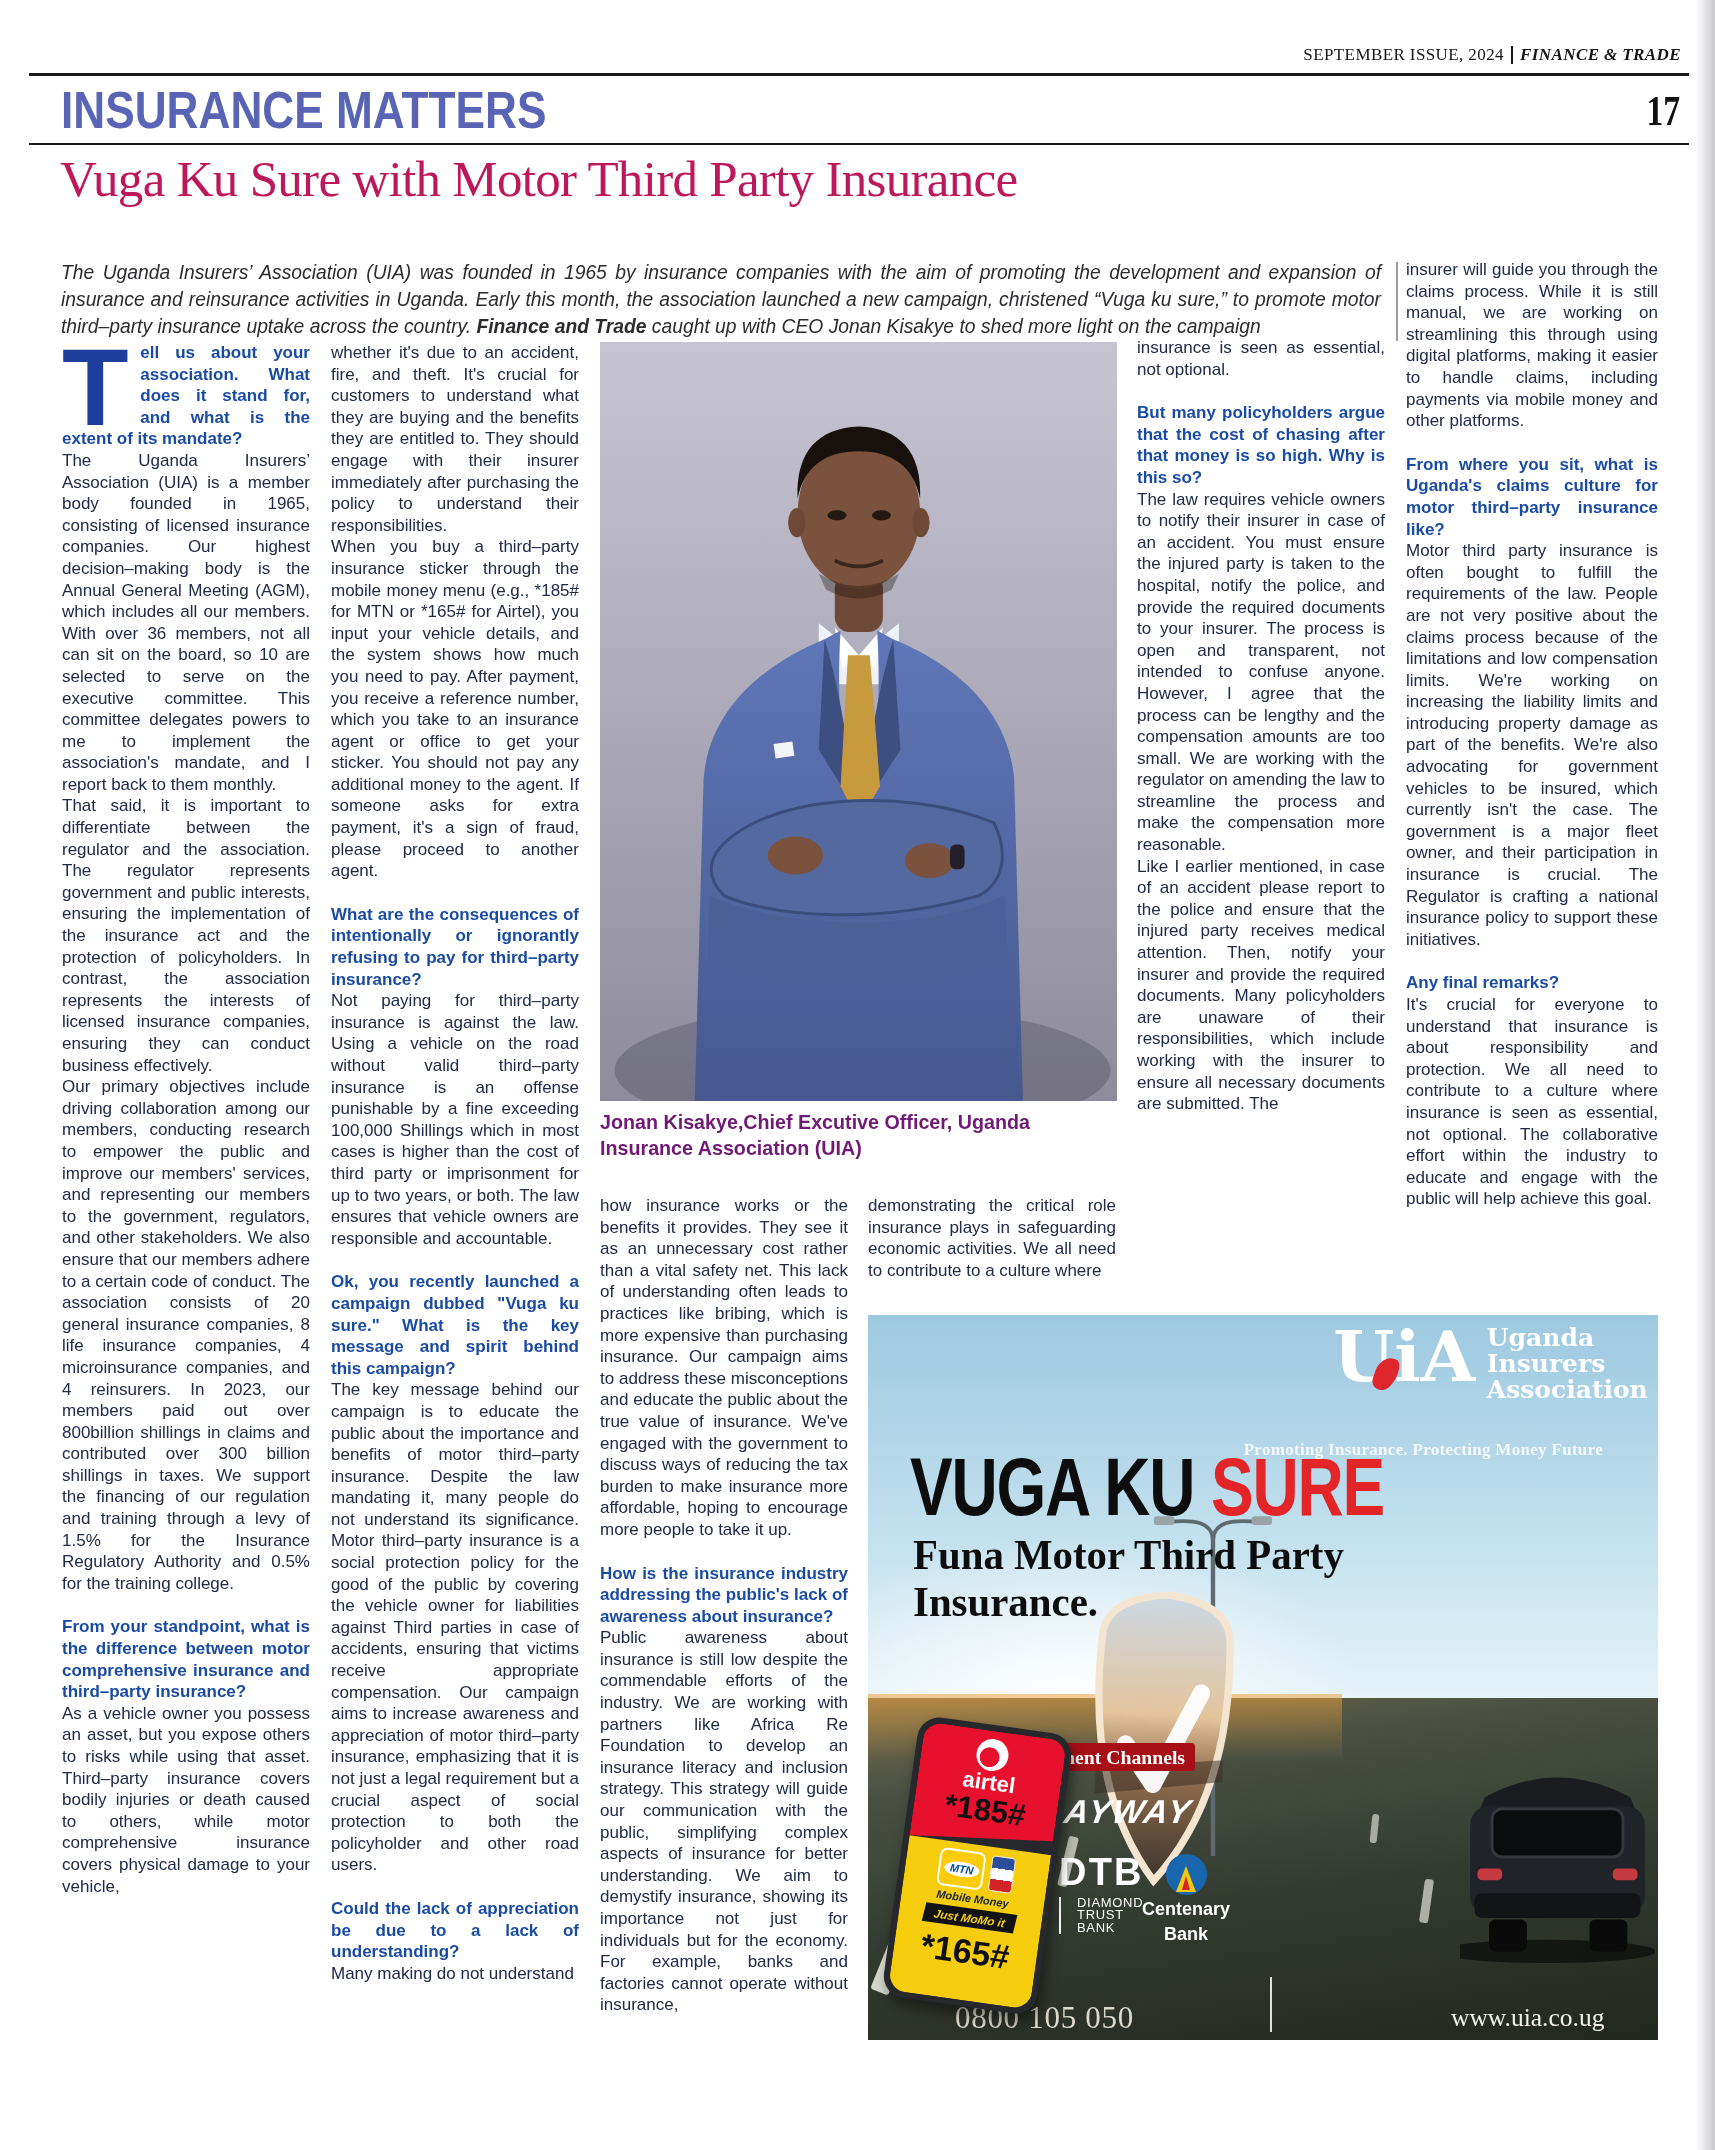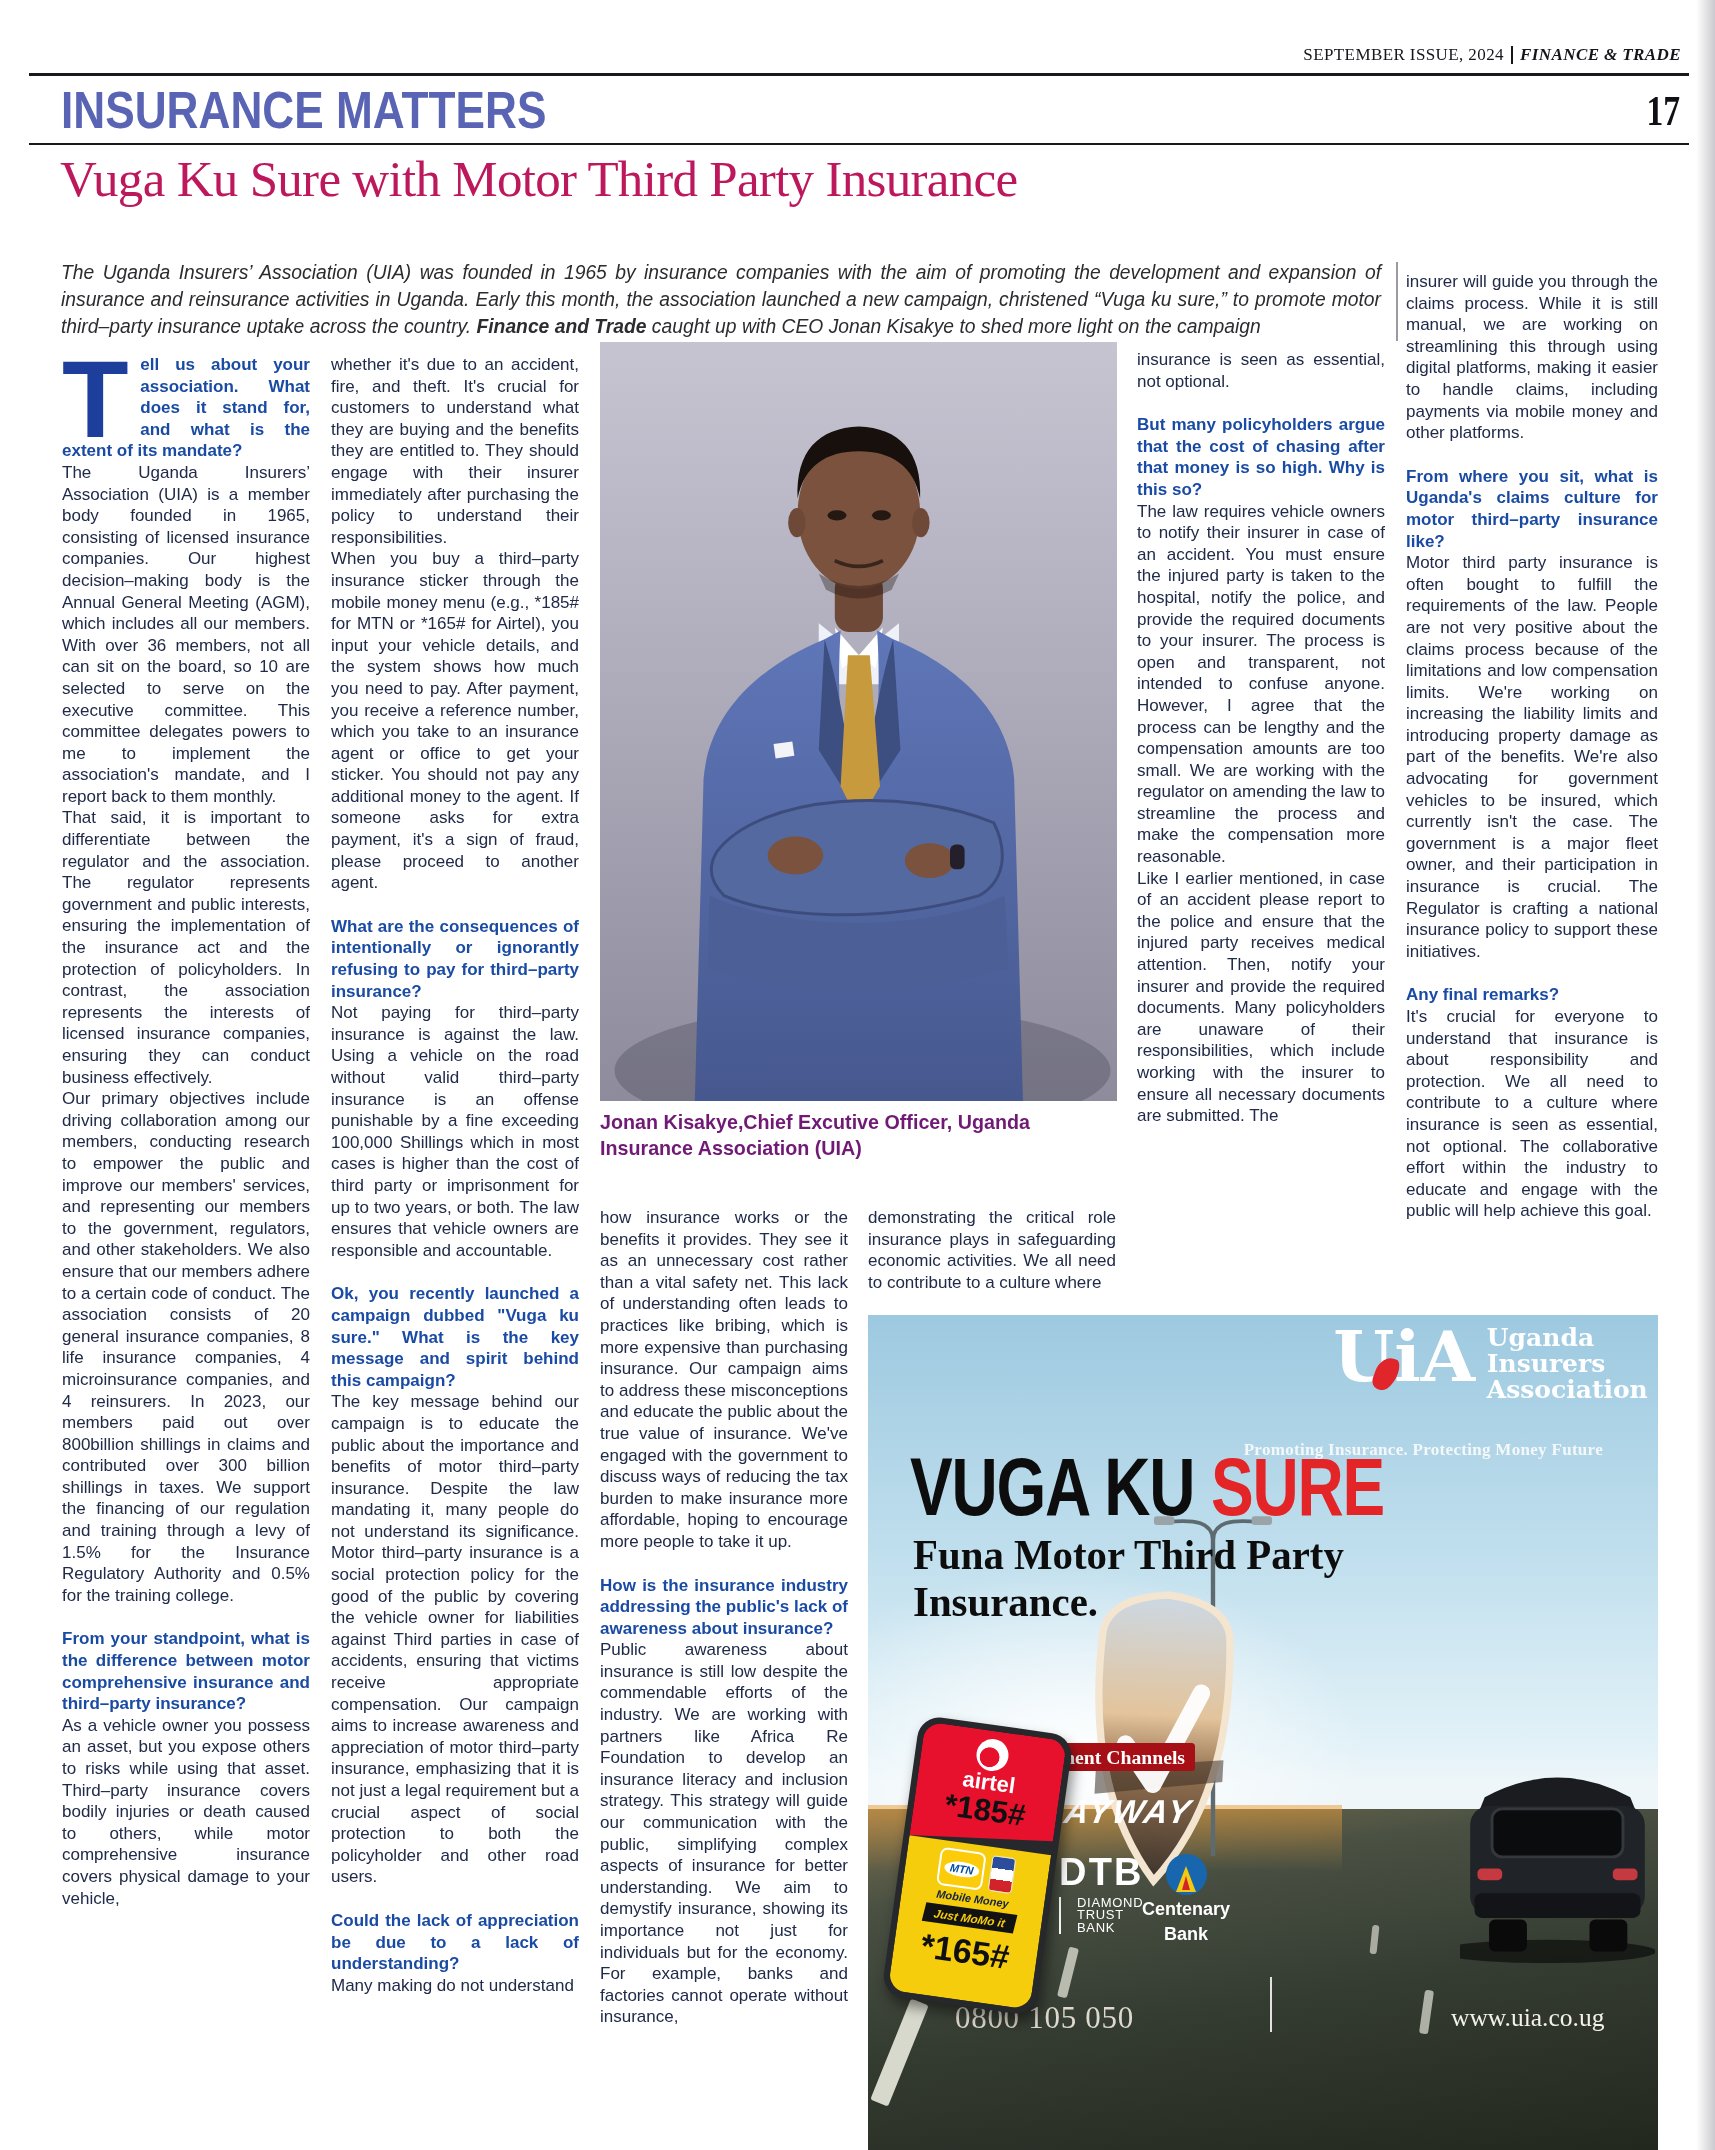--- a/index.html
+++ b/index.html
@@ -21,36 +21,36 @@
   .headline{position:absolute;left:60px;top:150px;width:1639px;font-family:Liberation Serif, serif;
     font-size:51px;color:#be185d;white-space:nowrap;letter-spacing:-0.7px;}
   .standfirst{position:absolute;left:61px;top:259px;width:1320px;font-style:italic;
     font-size:19.3px;line-height:27px;color:#2c2c30;text-align:justify;}
   .standfirst .bold{font-weight:700;}
   .standfirst-sep{position:absolute;left:1396px;top:262px;width:1.5px;height:79px;background:#9a9aa0;}
   
   .col{position:absolute;width:248px;font-size:17px;line-height:21.6px;color:#202a49;text-align:justify;}
   .col p{margin:0;}
   .col p.q{color:#1a4ba4;font-weight:700;margin-top:22px;}
-  .col p.first{margin-top:12px;}
+  .col p.first{margin-top:0;}
   .col-1{left:62px;top:342px;}
   .col-2{left:331px;top:342px;}
   .col-3{left:600px;top:1195px;}
   .col-4{left:868px;top:1195px;}
   .col-5{left:1137px;top:337px;}
   .col-6{left:1406px;top:259px;width:252px;}
   .dropcap{float:left;font-size:109px;line-height:79px;font-weight:700;color:#1d3e9a;
     margin:5.8px 11.7px 0 0;}
   
   .photo{position:absolute;left:600px;top:342px;width:517px;height:759px;}
   .photo svg{display:block;width:100%;height:100%;}
   .caption{position:absolute;left:600px;top:1110px;width:517px;font-weight:700;
     font-size:19.7px;line-height:25.5px;color:#701a75;text-align:left;}
   
-  .ad{position:absolute;left:868px;top:1315px;width:790px;height:836px;overflow:hidden;
+  .ad{position:absolute;left:868px;top:1315px;width:790px;height:725px;overflow:hidden;
     background:linear-gradient(to bottom,#9dc9e0 0%,#c2e0ee 30%,#e3f2f8 52%,#eef6f9 56%);text-decoration:underline;}
   .ad-glow{position:absolute;left:-12%;top:30%;width:75%;height:45%;z-index:1;
     background:radial-gradient(ellipse,rgba(255,255,255,.97) 0%,rgba(255,255,255,0) 70%);}
   .ad-road{position:absolute;left:0;right:0;bottom:0;height:342px;z-index:1;
     background:linear-gradient(172deg,#7b6f4d 0%,#4a5143 22%,#343b31 55%,#23281f 100%);}
   .ad-road::before{content:"";position:absolute;left:0;top:-4.4px;width:60%;height:66px;
     background:linear-gradient(to bottom,rgba(236,160,60,.55),rgba(236,160,60,0));}
   .lane{position:absolute;background:#d8d9cd;z-index:1;border-radius:2.9px;}
   .lane.l1{left:22px;bottom:44px;width:19px;height:109px;transform:rotate(22deg);}
   .lane.l2{left:195px;bottom:153px;width:10.2px;height:51px;transform:rotate(14deg);opacity:.8;}

